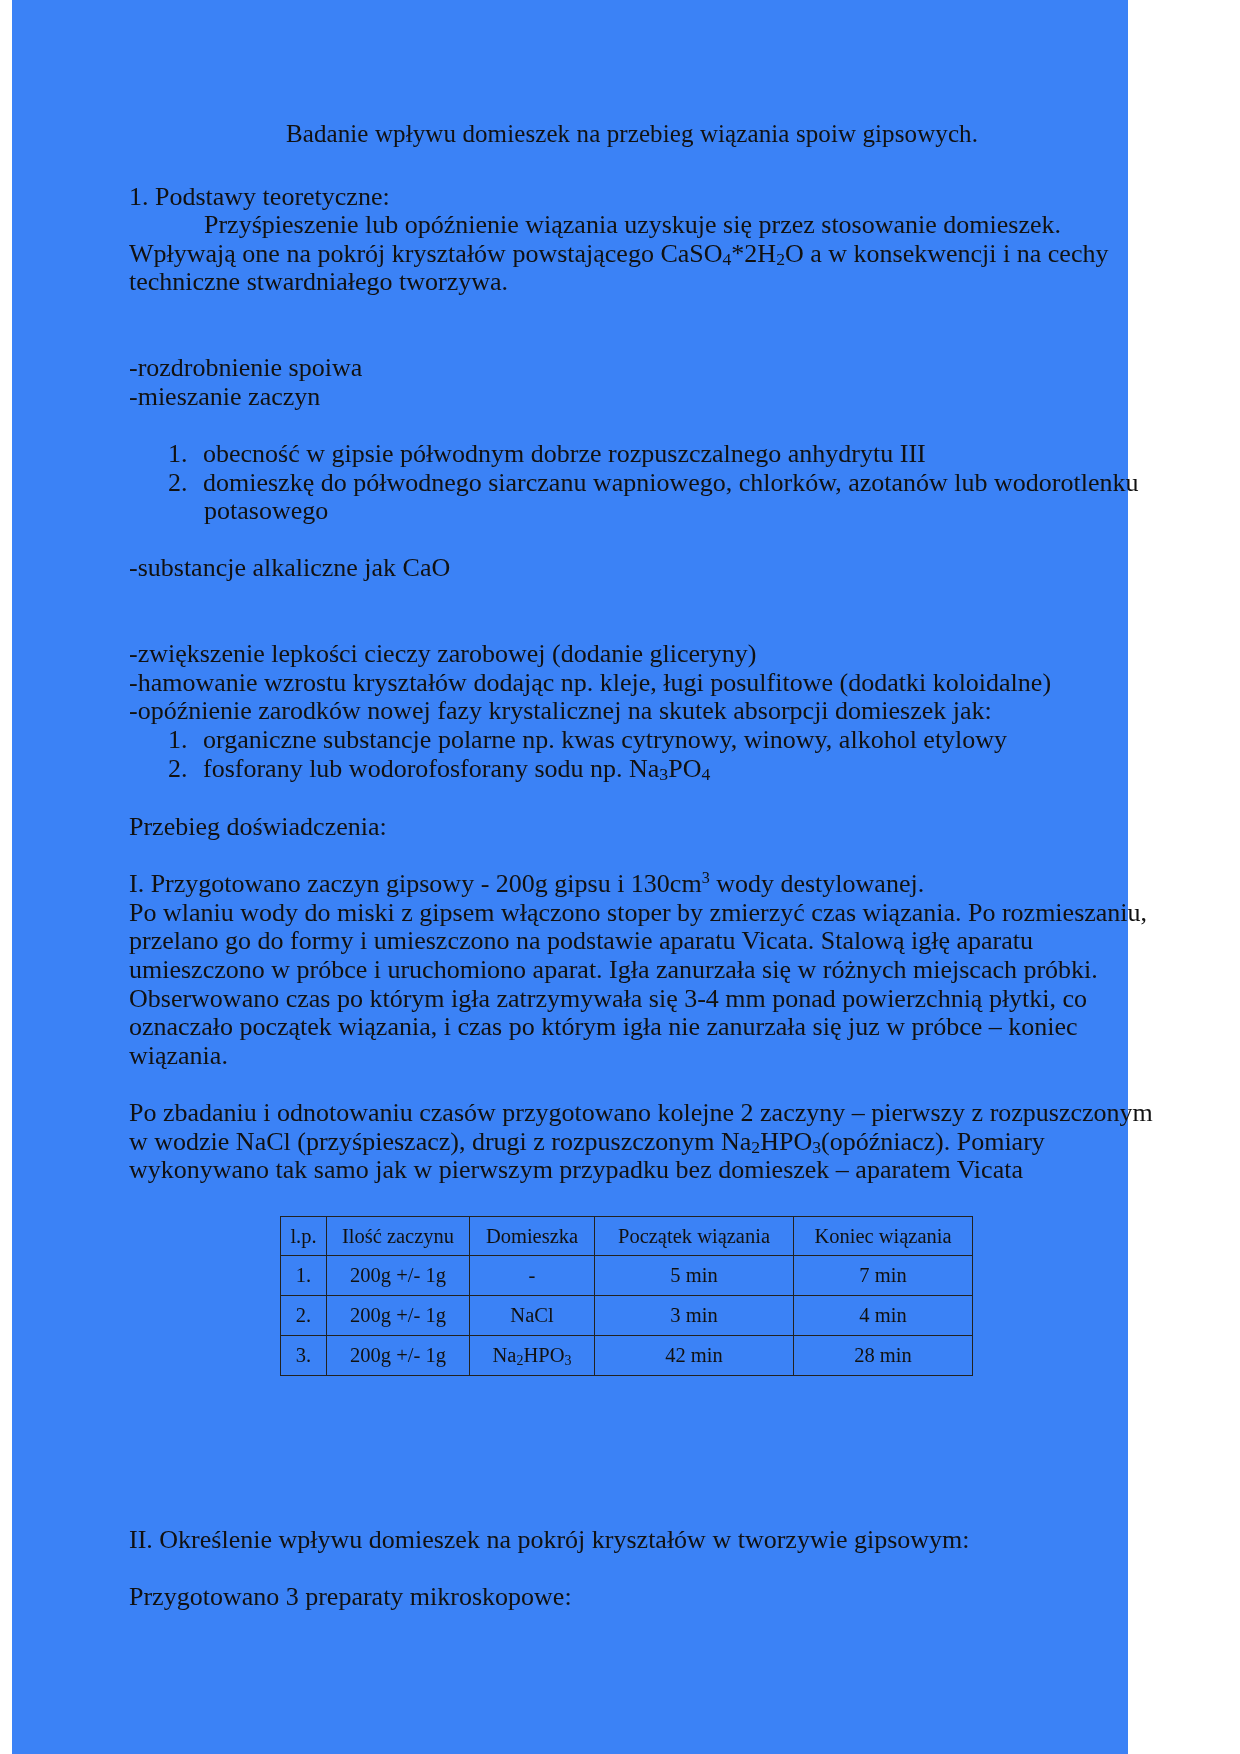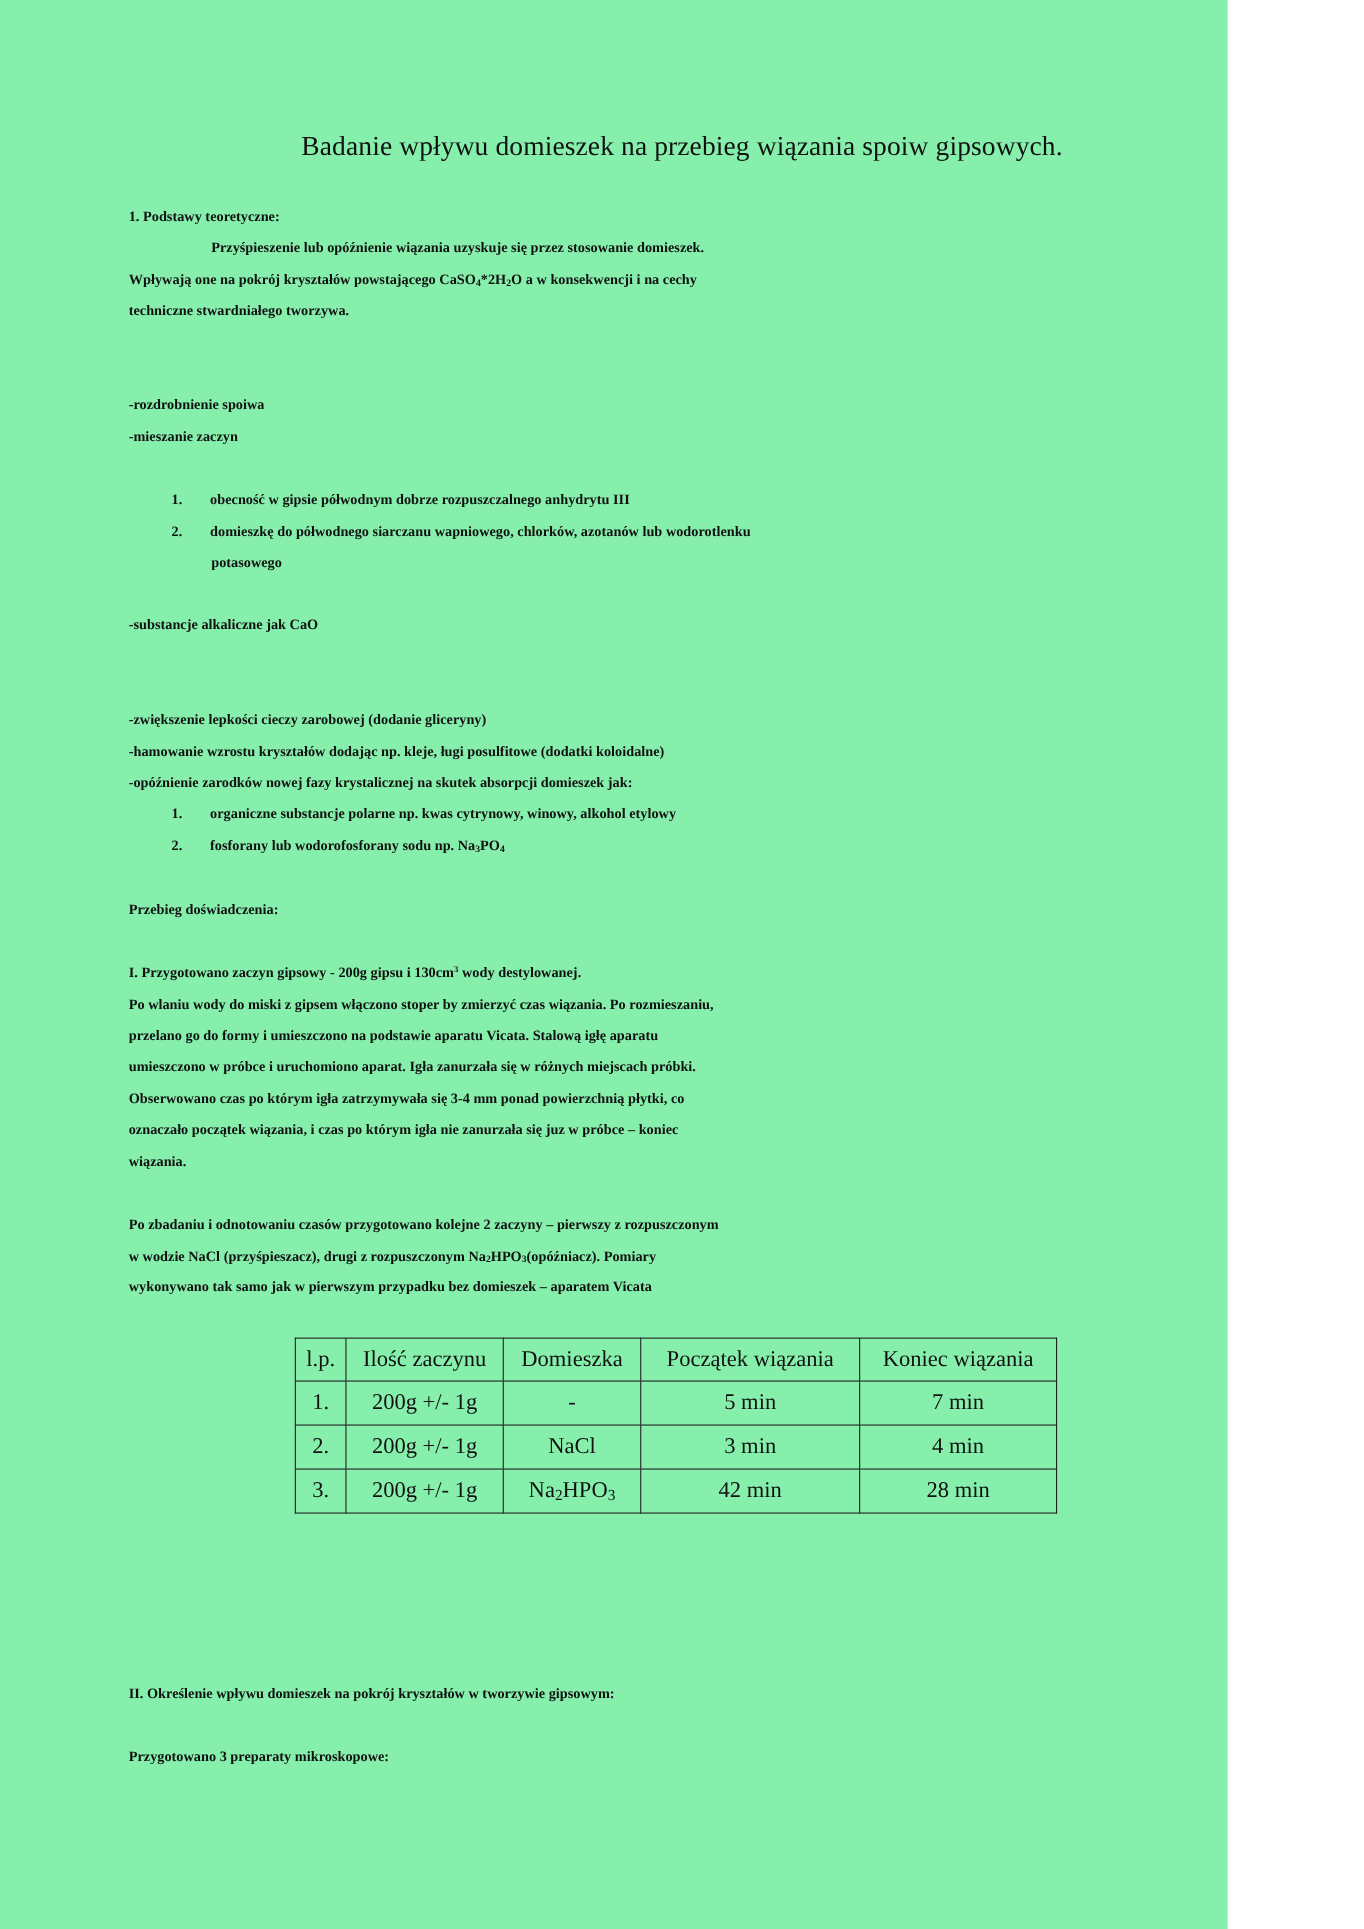--- a/index.html
+++ b/index.html
@@ -1,27 +1,27 @@
 <!DOCTYPE html>
 <html><head>
   <meta charset="utf-8">
   <style>
     html, body { margin: 0; padding: 0; background: #ffffff; }
     body {
       width: 1240px; height: 1754px; position: relative; overflow: hidden;
       font-family: "Liberation Serif", "DejaVu Serif", serif;
       color: #111111;
     }
-    .page { position: absolute; left: 0; top: 0; width: 1116px; height: 1754px; background: #86efac; }
+    .page { position: absolute; left: 12px; top: 0; width: 1116px; height: 1754px; background: #3b82f6; }
     .title {
       position: absolute; left: 0; width: 1240px; top: 120px;
       text-align: center; font-size: 25px; letter-spacing: 0.1px;
     }
     .line {
-      position: absolute; left: 117px; font-size: 13px; white-space: nowrap; line-height: 28px; font-weight: bold;
+      position: absolute; left: 117px; font-size: 26px; white-space: nowrap; line-height: 28px;
     }
     .ind1 { left: 192px; }
     .num { display: inline-block; width: 35px; }
     .ol-item { left: 156px; }
     .ol-cont { left: 192px; }
     sub { font-size: 0.68em; vertical-align: -0.18em; line-height: 0; }
     sup { font-size: 0.62em; vertical-align: 0.55em; line-height: 0; }
 
     table.results {
       position: absolute; left: 268px; top: 1216px;

